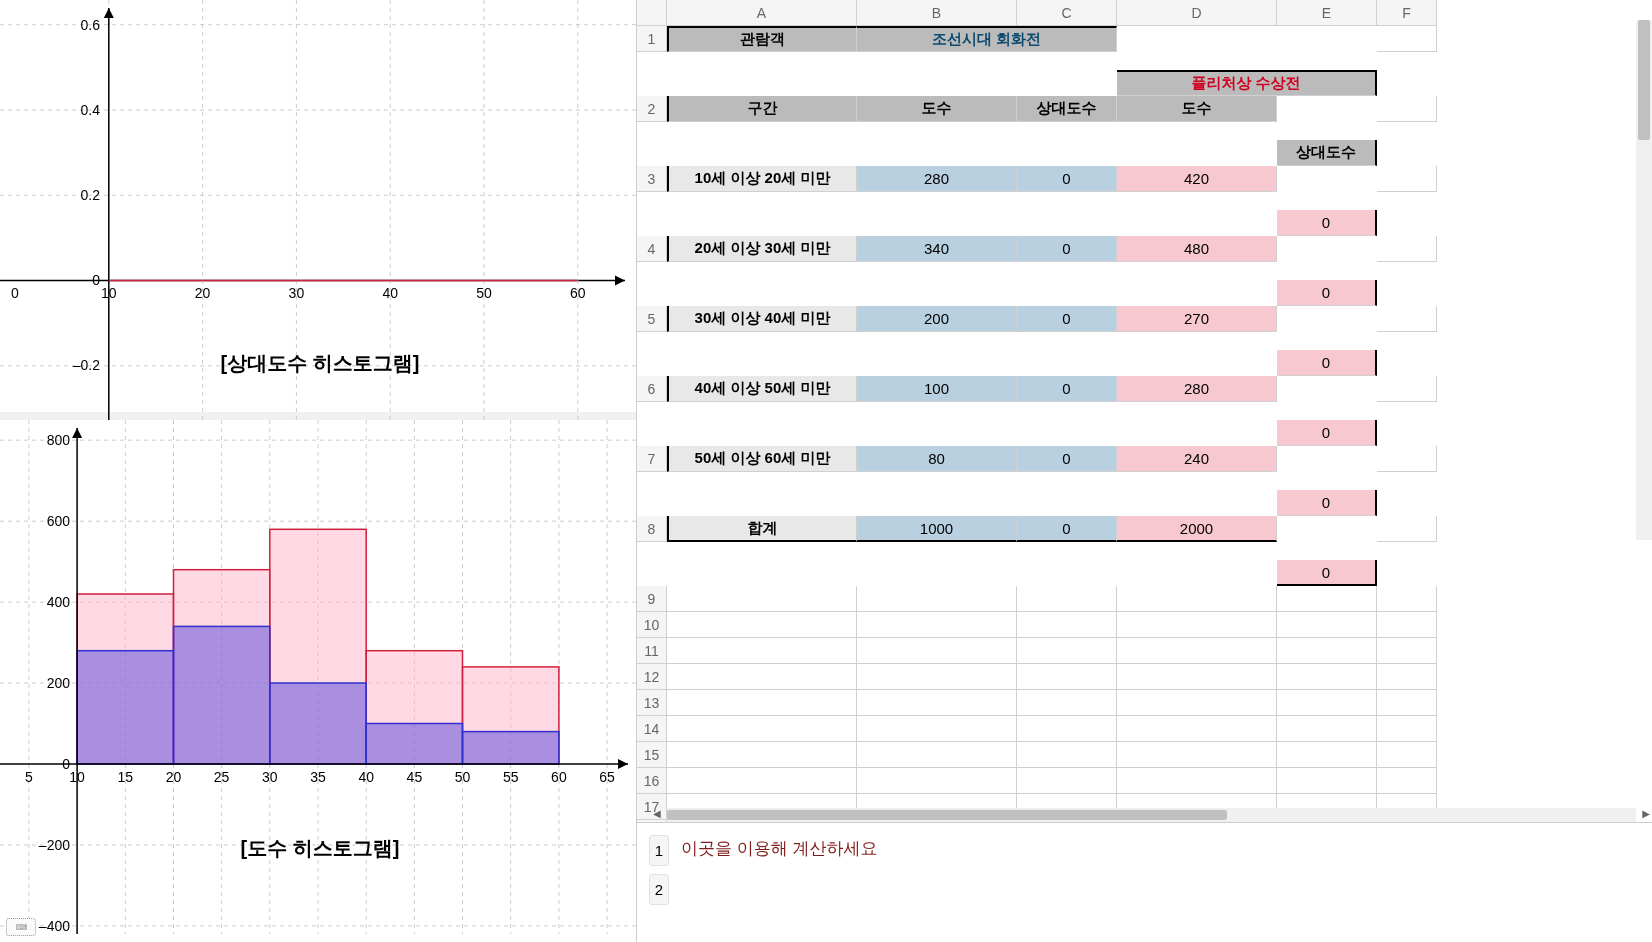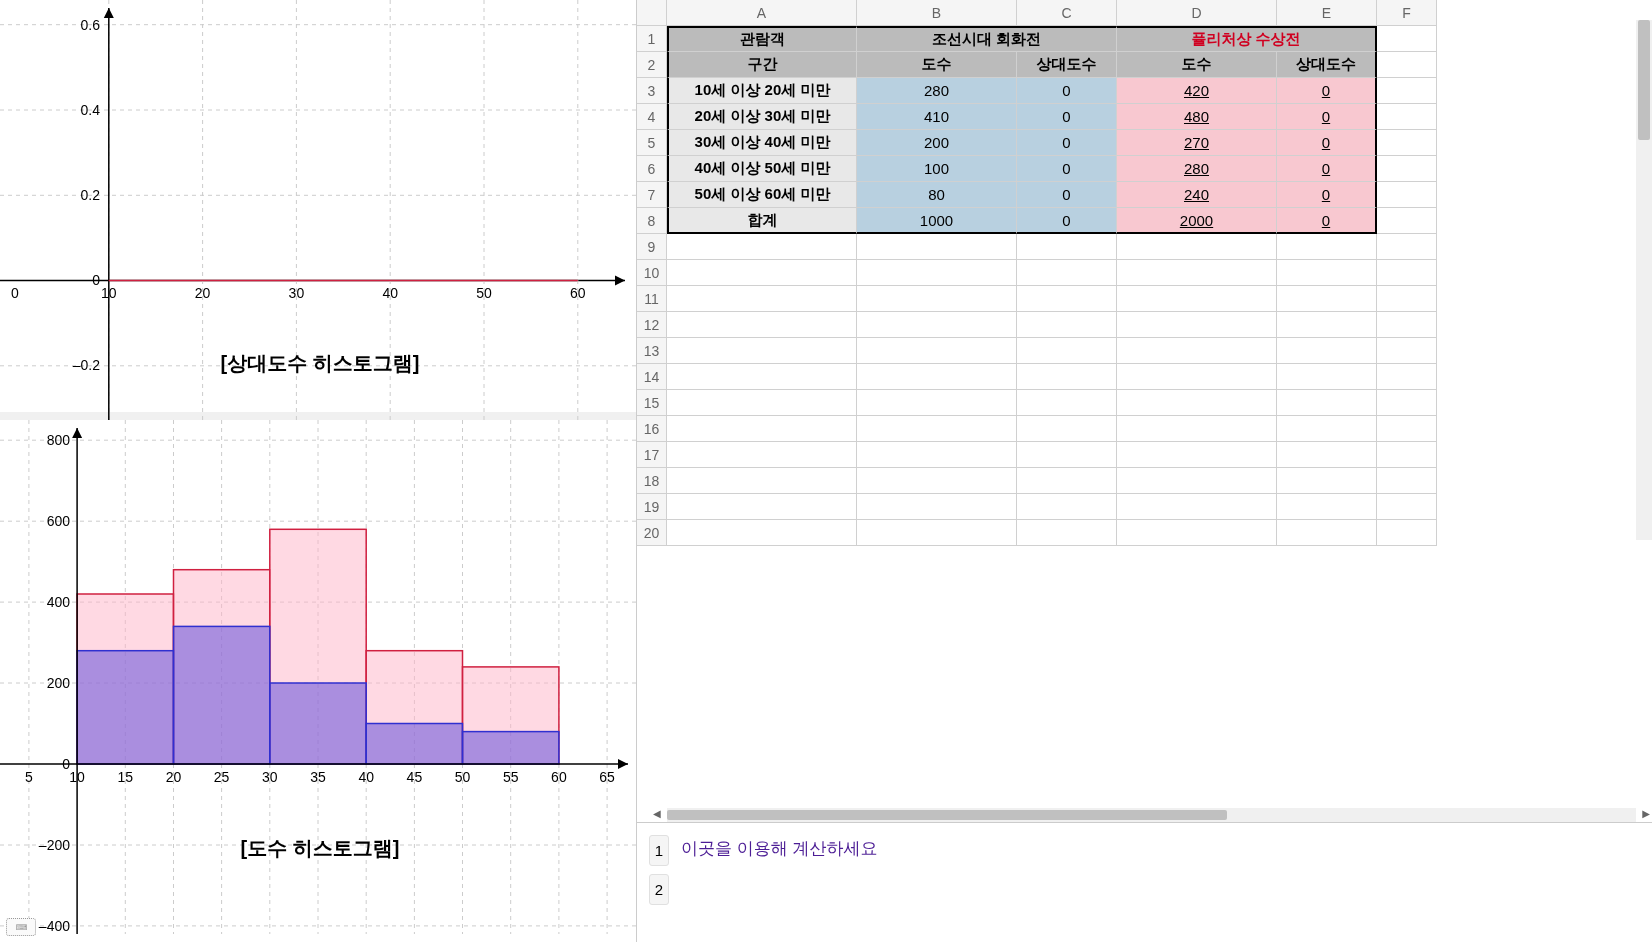--- a/index.html
+++ b/index.html
@@ -60,46 +60,46 @@
       align-items: center;
       justify-content: center;
       background: #fff;
     }
     .sheet-grid .col-head { background: #f5f5f5; color: #666; font-size: 14px; justify-content: center; }
     .sheet-grid .row-head { background: #f5f5f5; color: #666; font-size: 14px; justify-content: center; }
     .sheet-grid .corner { background: #f5f5f5; }
     .hdr { background: #bbb !important; font-weight: bold; }
     .hdr-light { background: #e8e8e8 !important; font-weight: bold; }
     .cell-blue { background: #b8d0e0 !important; }
-    .cell-pink { background: #f8c8d0 !important; text-decoration: underline; }
-    .title-blue { color: #000000; font-weight: bold; }
+    .cell-pink { background: #f8c8d0 !important; }
+    .title-blue { color: #0c4a6e; font-weight: bold; }
     .title-red { color: #d00020; font-weight: bold; }
     .border-thick-top { border-top: 2px solid #000 !important; }
     .border-thick-bot { border-bottom: 2px solid #000 !important; }
     .border-thick-left { border-left: 2px solid #000 !important; }
-    .border-thick-right { border-right: 2px solid #000 !important; }
+    .border-thick-right { border-right: 2px solid #000 !important; margin-top: 44px; }
     .num { justify-content: center; }
 
     .scroll-v { position: absolute; right: 0; top: 20px; width: 16px; height: 520px; background: #f0f0f0; }
     .scroll-v-thumb { position: absolute; left: 2px; top: 0; width: 12px; height: 120px; background: #c0c0c0; border-radius: 2px; }
     .scroll-h { position: absolute; left: 30px; bottom: 0; right: 16px; height: 14px; background: #f0f0f0; }
     .scroll-h-thumb { position: absolute; top: 2px; left: 0; height: 10px; width: 560px; background: #c0c0c0; border-radius: 2px; }
     .scroll-arrow { position:absolute; font-size:10px; color:#666; }
 
     .cas-panel {
       height: 120px;
       border-top: 1px solid #ccc;
       background: #fff;
       padding: 8px 4px;
       font-size: 17px;
     }
     .cas-row { display: flex; align-items: flex-start; padding: 4px 8px; gap: 12px; }
     .cas-num { width: 20px; color: #000; background: #f5f5f5; border:1px solid #e0e0e0; border-radius:3px; text-align:center; padding:6px 4px; font-size:15px; }
     .cas-body { flex: 1; }
-    .cas-input { color: #4c1d95; padding: 2px 0; }
+    .cas-input { color: #7f1d1d; padding: 2px 0; }
     .cas-output { padding: 4px 0 2px 20px; font-weight: bold; }
     .cas-arrow { color: #666; margin-right: 8px; font-weight:normal; }
 
     .keyboard-toggle {
       position: absolute;
       left: 6px;
       bottom: 6px;
       width: 30px;
       height: 18px;
       border: 1px dotted #999;
@@ -257,21 +257,21 @@
       <div class="row-head">3</div>
       <div class="hdr-light border-thick-left">10세 이상 20세 미만</div>
       <div class="cell-blue num">280</div>
       <div class="cell-blue num">0</div>
       <div class="cell-pink num">420</div>
       <div class="cell-pink num border-thick-right">0</div>
       <div></div>
 
       <div class="row-head">4</div>
       <div class="hdr-light border-thick-left">20세 이상 30세 미만</div>
-      <div class="cell-blue num">410</div>
+      <div class="cell-blue num">340</div>
       <div class="cell-blue num">0</div>
       <div class="cell-pink num">480</div>
       <div class="cell-pink num border-thick-right">0</div>
       <div></div>
 
       <div class="row-head">5</div>
       <div class="hdr-light border-thick-left">30세 이상 40세 미만</div>
       <div class="cell-blue num">200</div>
       <div class="cell-blue num">0</div>
       <div class="cell-pink num">270</div>

